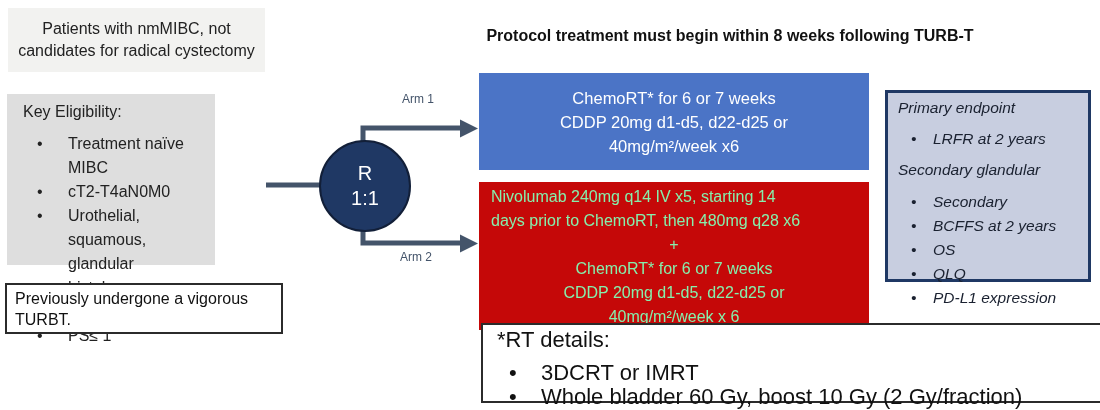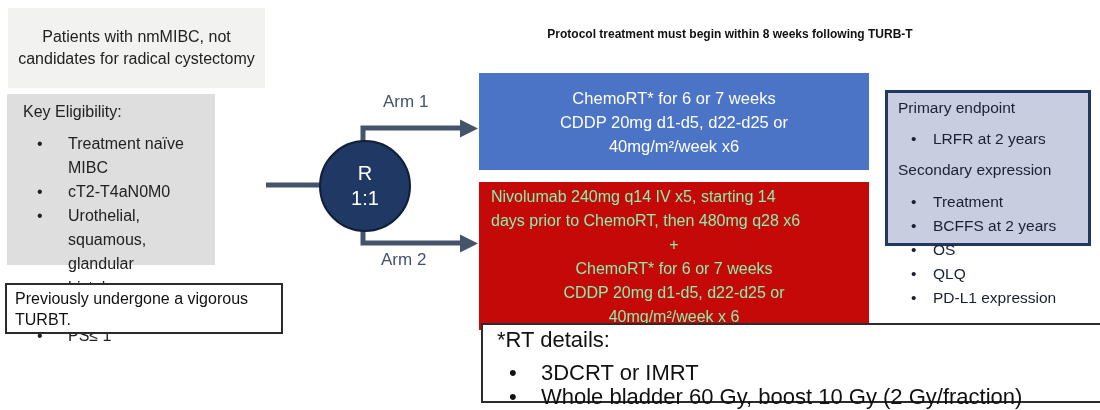--- a/index.html
+++ b/index.html
@@ -4,79 +4,79 @@
 <style>
   html,body{margin:0;padding:0;background:#fff;}
   #canvas{
     position:relative;width:1100px;height:410px;background:#fff;overflow:hidden;
     font-family:"Liberation Sans",sans-serif;color:#1c1c1c;
   }
   .abs{position:absolute;}
 
   
   .patients-box{
-    left:8px;top:8px;width:257px;height:80px;background:var(--patients_fill);
+    left:8px;top:8px;width:257px;height:64px;background:var(--patients_fill);
     display:flex;align-items:center;justify-content:flex-start;text-align:center;
     font-size:16px;line-height:1.35;color:#222;padding:12px 10px;box-sizing:border-box;
   }
   .eligibility-box{
     left:7px;top:94px;width:208px;height:171px;background:var(--eligibility_fill);
     box-sizing:border-box;padding:6px 8px 0 16px;font-size:16px;color:#222;
   }
   .eligibility-box .heading{line-height:24px;}
   ul.bullets{list-style:none;margin:8px;padding:0;}
   ul.bullets li{position:relative;line-height:24px;}
   .eligibility-box ul.bullets li{padding-left:37px;}
   .eligibility-box ul.bullets li::before{content:"•";position:absolute;left:6px;}
   .turbt-box{
     left:5px;top:283px;width:278px;height:51px;background:#fff;border:2px solid #2b2b2b;
     box-sizing:border-box;padding:3px 8px;font-size:16px;line-height:1.32;color:#111;
   }
 
   
   .main-title{
-    left:400px;top:27px;width:660px;text-align:center;font-size:12px;font-weight:bold;
+    left:400px;top:27px;width:660px;text-align:center;font-size:16px;font-weight:bold;
     color:#111;letter-spacing:0px;
   }
 
   
   svg.connectors{left:0;top:0;}
   .conn{stroke:var(--connector_slate);stroke-width:5;fill:none;}
   .connfill{fill:var(--connector_slate);}
 
   .rand-circle{
     left:319px;top:140px;width:92px;height:92px;border-radius:50%;
     background:var(--randomizer_navy);border:2px solid #121f38;box-sizing:border-box;
     display:flex;flex-direction:column;align-items:center;justify-content:center;
     color:#fff;font-size:20px;line-height:1.25;
   }
   .arm-label{
-    width:70px;font-size:17px;color:var(--connector_slate);
+    width:70px;text-align:center;font-size:12px;color:var(--connector_slate);
   }
   .arm1-label{left:383px;top:92px;}
   .arm2-label{left:381px;top:250px;}
 
   
   .arm1-box{
     left:479px;top:73px;width:390px;height:97px;background:var(--arm1_blue);
     display:flex;flex-direction:column;align-items:center;justify-content:center;
     color:#fff;font-size:16.5px;line-height:24px;text-align:center;
   }
   .arm2-box{
     left:479px;top:182px;width:390px;height:148px;background:var(--arm2_red);
     color:#86efac;font-size:16px;line-height:24px;box-sizing:border-box;padding-top:3px;
   }
   .arm2-box .left-lines{text-align:left;padding-left:12px;white-space:nowrap;}
   .arm2-box .center-line{text-align:center;}
 
   
   .endpoints-box{
-    left:885px;top:90px;width:206px;height:156px;background:var(--endpoints_fill);
+    left:885px;top:90px;width:206px;height:192px;background:var(--endpoints_fill);
     border:3px solid var(--endpoints_border);box-sizing:border-box;
-    padding:4px 6px 0 10px;font-size:15.5px;color:#1a2130;line-height:22.4px;
+    padding:4px 6px 0 10px;font-size:15.5px;color:#1a2130;line-height:22.4px;font-style:italic;
   }
   .endpoints-box ul.bullets li{padding-left:27px;}
   .endpoints-box ul.bullets li::before{content:"•";position:absolute;left:5px;}
 
   
   .rt-box{
     left:481px;top:323px;width:629px;height:80px;background:#fff;border:2px solid #2b2b2b;
     box-sizing:border-box;padding:3px 10px 0 14px;font-size:22px;color:#111;line-height:24.5px;
   }
   .rt-box ul.bullets li{padding-left:36px;}
@@ -137,23 +137,23 @@
     <div class="center-line">ChemoRT* for 6 or 7 weeks</div>
     <div class="center-line">CDDP 20mg d1-d5, d22-d25 or</div>
     <div class="center-line">40mg/m²/week x 6</div>
   </div>
 
   <div class="abs endpoints-box">
     <div>Primary endpoint</div>
     <ul class="bullets">
       <li>LRFR at 2 years</li>
     </ul>
-    <div>Secondary expression</div>
+    <div>Secondary glandular</div>
     <ul class="bullets">
-      <li>Treatment</li>
+      <li>Secondary</li>
       <li>BCFFS at 2 years</li>
       <li>OS</li>
       <li>QLQ</li>
       <li>PD-L1 expression</li>
     </ul>
   </div>
 
   <div class="abs rt-box">
     <div>*RT details:</div>
     <ul class="bullets">

